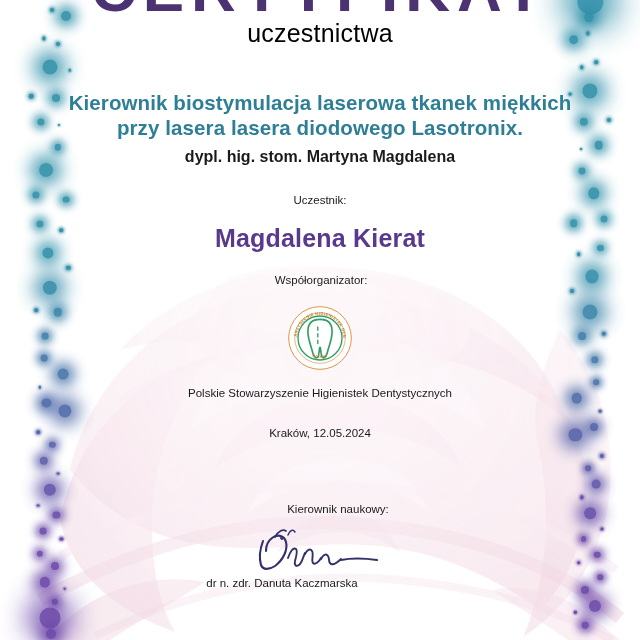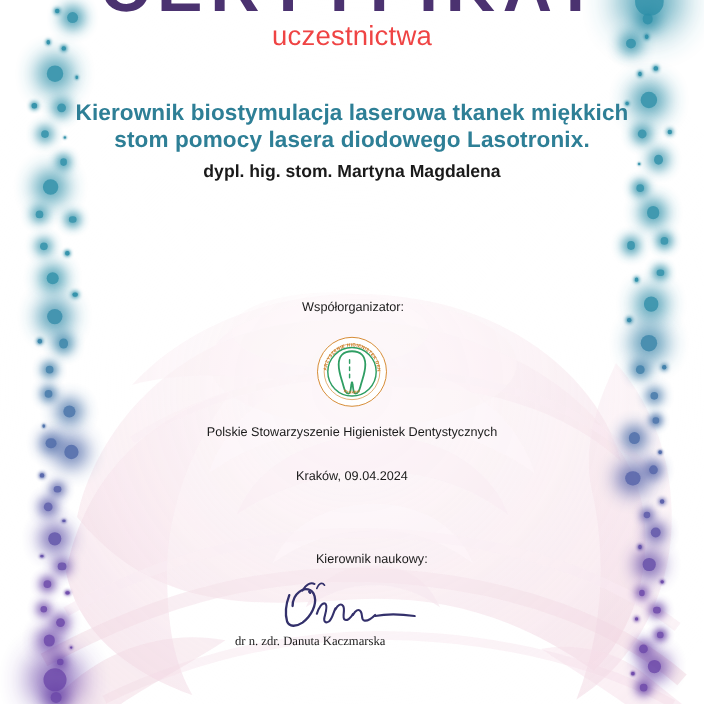--- a/index.html
+++ b/index.html
@@ -64,21 +64,21 @@
     color: #4b3270;
     white-space: nowrap;
     font-family: "Liberation Sans", sans-serif;
   }
 
   .subtitle {
     position: absolute;
     top: 19px;
     left: 0; width: 640px;
     font-size: 25px;
-    color: #ef4444;
+    color: #000000;
     letter-spacing: 0.2px;
   }
 
   .label-w-warsztacie {
     position: absolute;
     top: 61px;
     left: 0; width: 640px;
     font-size: 11px;
     color: #1a1a1a;
   }
@@ -169,21 +169,20 @@
     display: flex;
     justify-content: center;
   }
 
   .signer {
     position: absolute;
     top: 577px;
     left: 0; width: 564px;
     font-size: 11.5px;
     color: #1a1a1a;
-    font-family: Liberation Serif, serif;
   }
 </style>
 </head>
 <body>
 
 <div id="cert">
 
   <svg class="rose-layer" viewBox="0 0 640 640" preserveAspectRatio="none" aria-hidden="true">
     <defs>
       <radialGradient id="rosefade" cx="50%" cy="55%" r="62%">
@@ -338,26 +337,28 @@
 
   <div class="content">
 
     <div class="title-band">CERTYFIKAT</div>
 
     <div class="subtitle">uczestnictwa</div>
 
 
     <div class="course">
       <div>Kierownik biostymulacja laserowa tkanek miękkich</div>
-      <div>stom pomocy lasera diodowego Lasotronix.</div>
+      <div>przy lasera lasera diodowego Lasotronix.</div>
     </div>
 
     <div class="lecturer">dypl. hig. stom. Martyna Magdalena</div>
 
-
+    <div class="label-uczestnik">Uczestnik:</div>
+
+    <div class="participant">Magdalena Kierat</div>
 
     <div class="label-wspolorganizator">Współorganizator:</div>
 
     <div class="seal-wrap">
       <svg width="66" height="66" viewBox="0 0 120 120" aria-hidden="true">
         <defs>
           <path id="arcTop" d="M 18,60 A 42,42 0 0 1 102,60"></path>
           <path id="arcBot" d="M 24,60 A 36,36 0 0 0 96,60"></path>
         </defs>
         <circle cx="60" cy="60" r="58" fill="#ffffff"></circle>
@@ -376,21 +377,21 @@
           <textPath href="#arcTop" startOffset="50%" text-anchor="middle">POLSKIE STOWARZYSZENIE HIGIENISTEK DENTYSTYCZNYCH</textPath>
         </text>
         <text font-size="7" fill="#c8771f" letter-spacing="0.6" font-family="'Liberation Sans', sans-serif" font-weight="bold">
           <textPath href="#arcBot" startOffset="50%" text-anchor="middle">Kraków</textPath>
         </text>
       </svg>
     </div>
 
     <div class="org-name">Polskie Stowarzyszenie Higienistek Dentystycznych</div>
 
-    <div class="place-date">Kraków, 09.04.2024</div>
+    <div class="place-date">Kraków, 12.05.2024</div>
 
     <div class="label-kierownik">Kierownik naukowy:</div>
 
     <div class="signature-wrap">
       <svg width="150" height="50" viewBox="0 0 150 50" aria-hidden="true">
         <g fill="none" stroke="#33306b" stroke-linecap="round" stroke-linejoin="round">
 
           <path d="M18 16 C15 24 14 33 16 40 C18 45 24 45 30 41
                    C38 35 43 25 41 17 C39 10 32 9 27 13 C23 16 21 21 21 26" stroke-width="2.1"></path>
 

